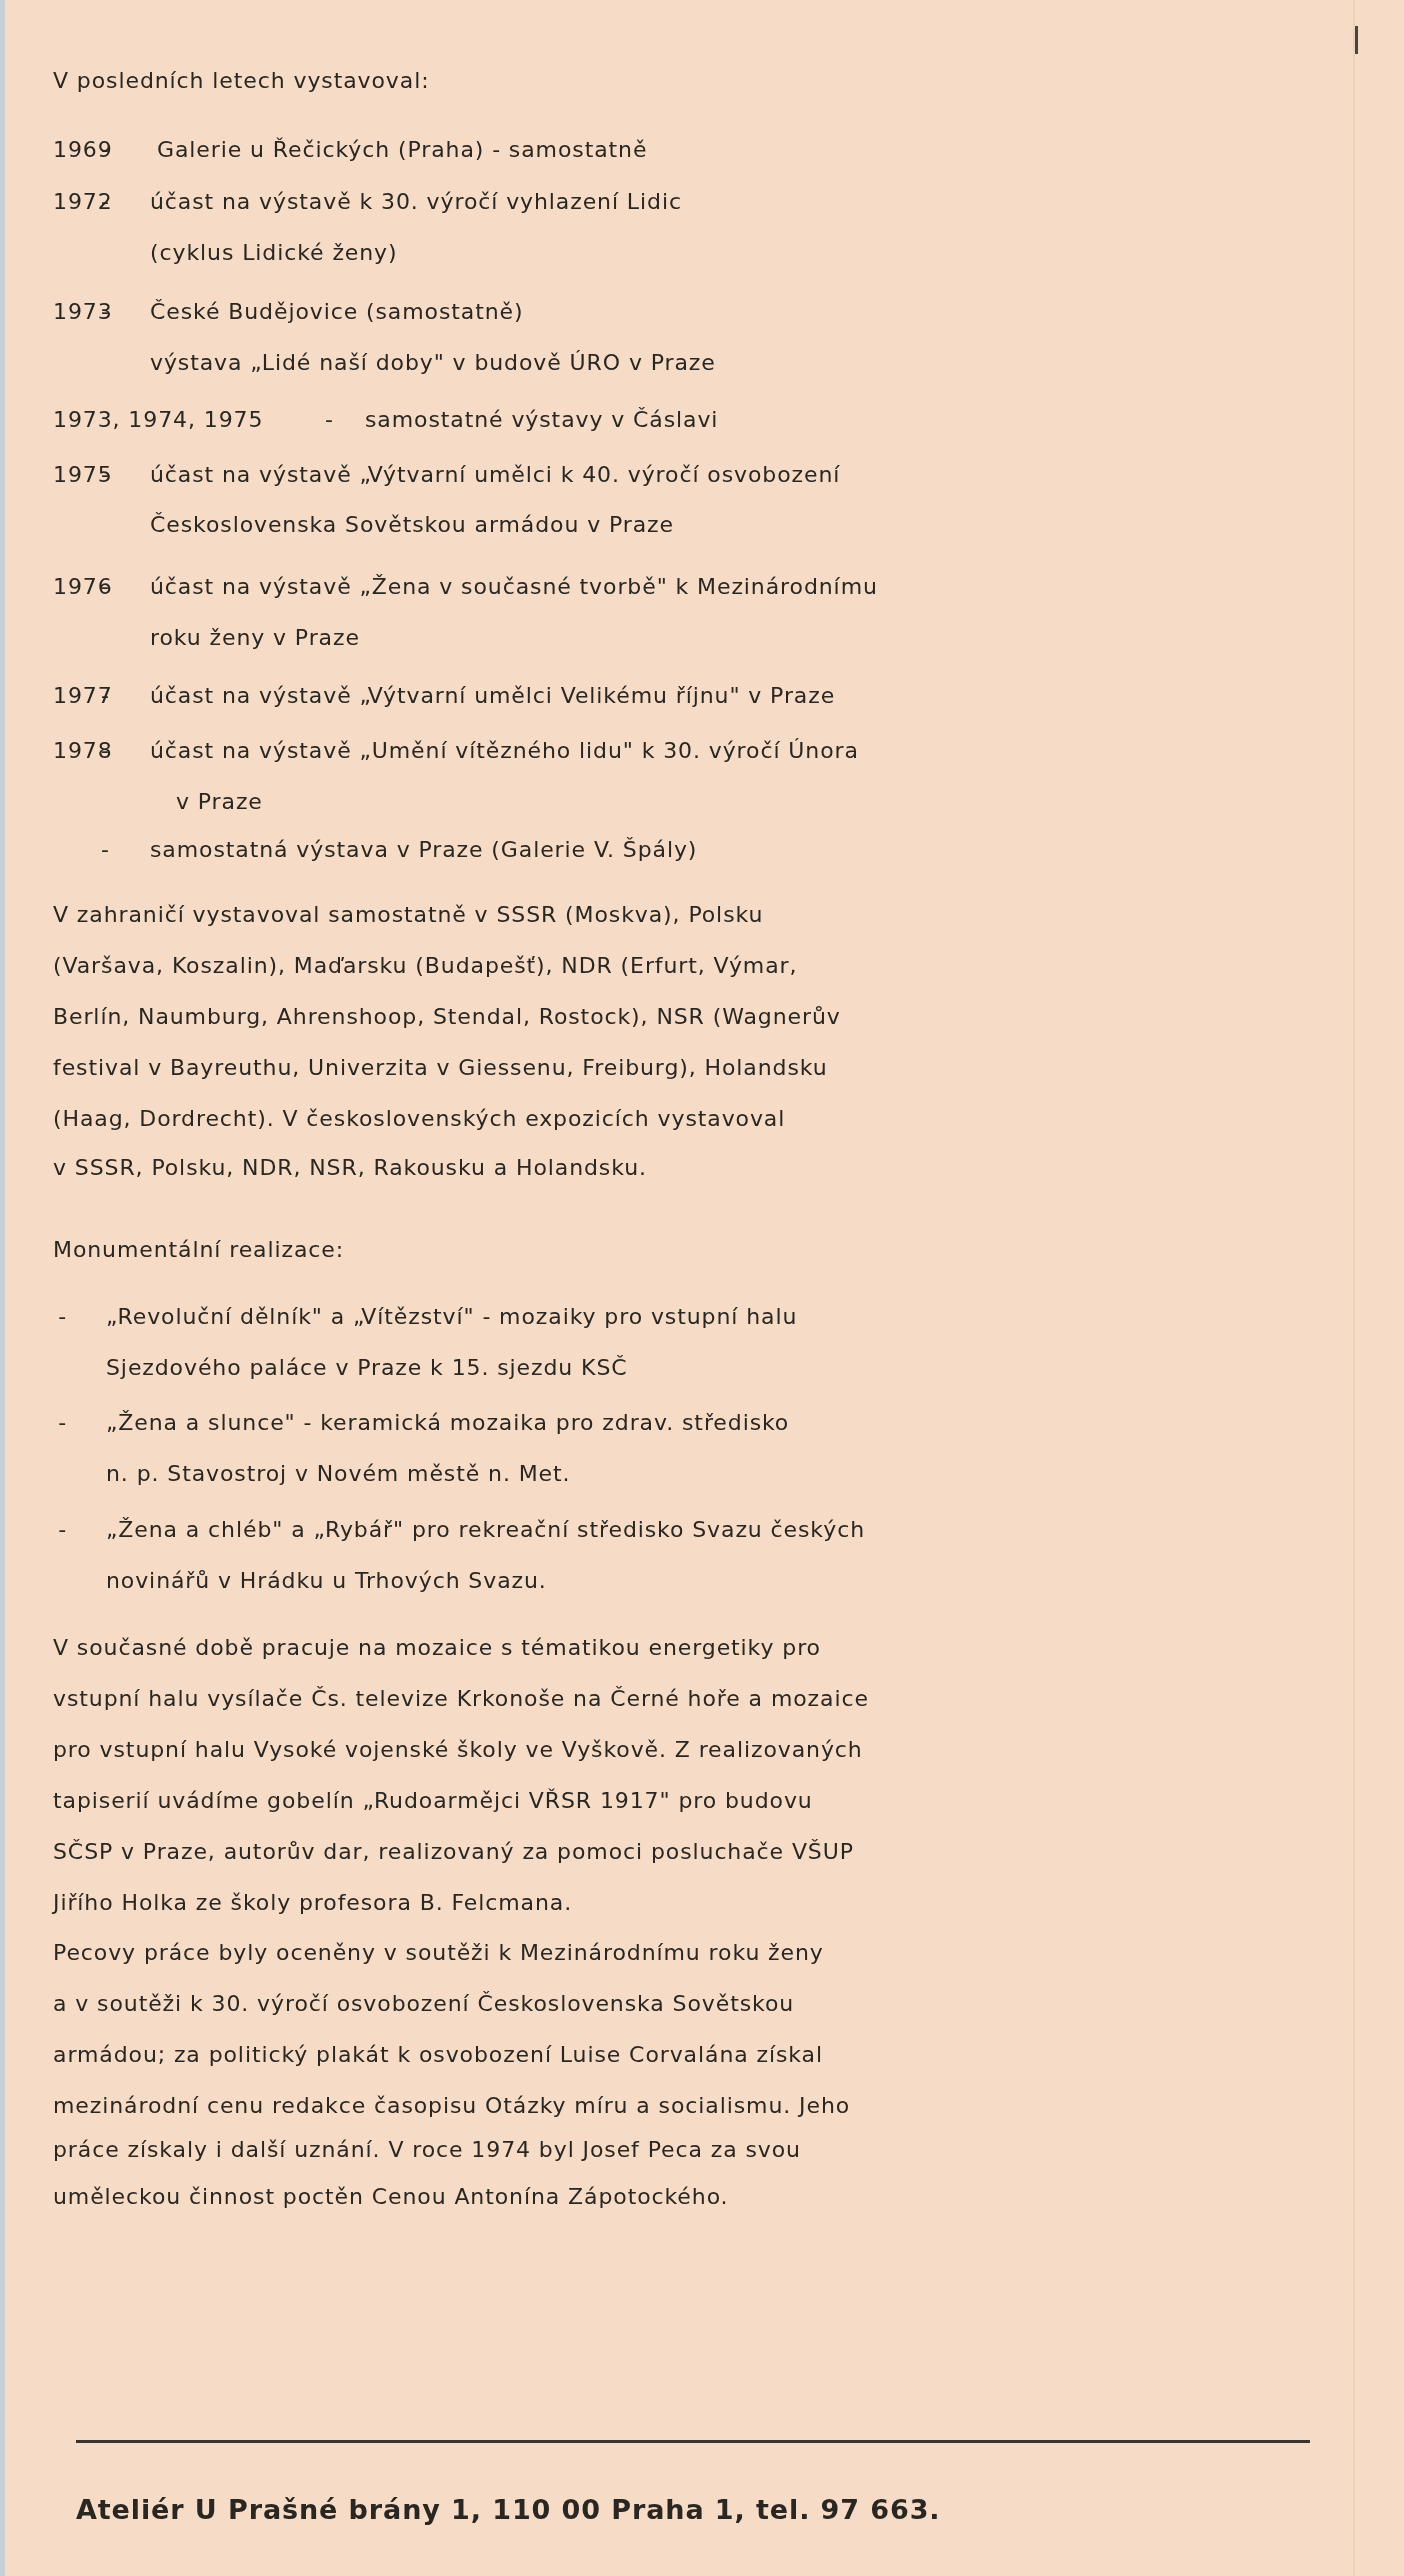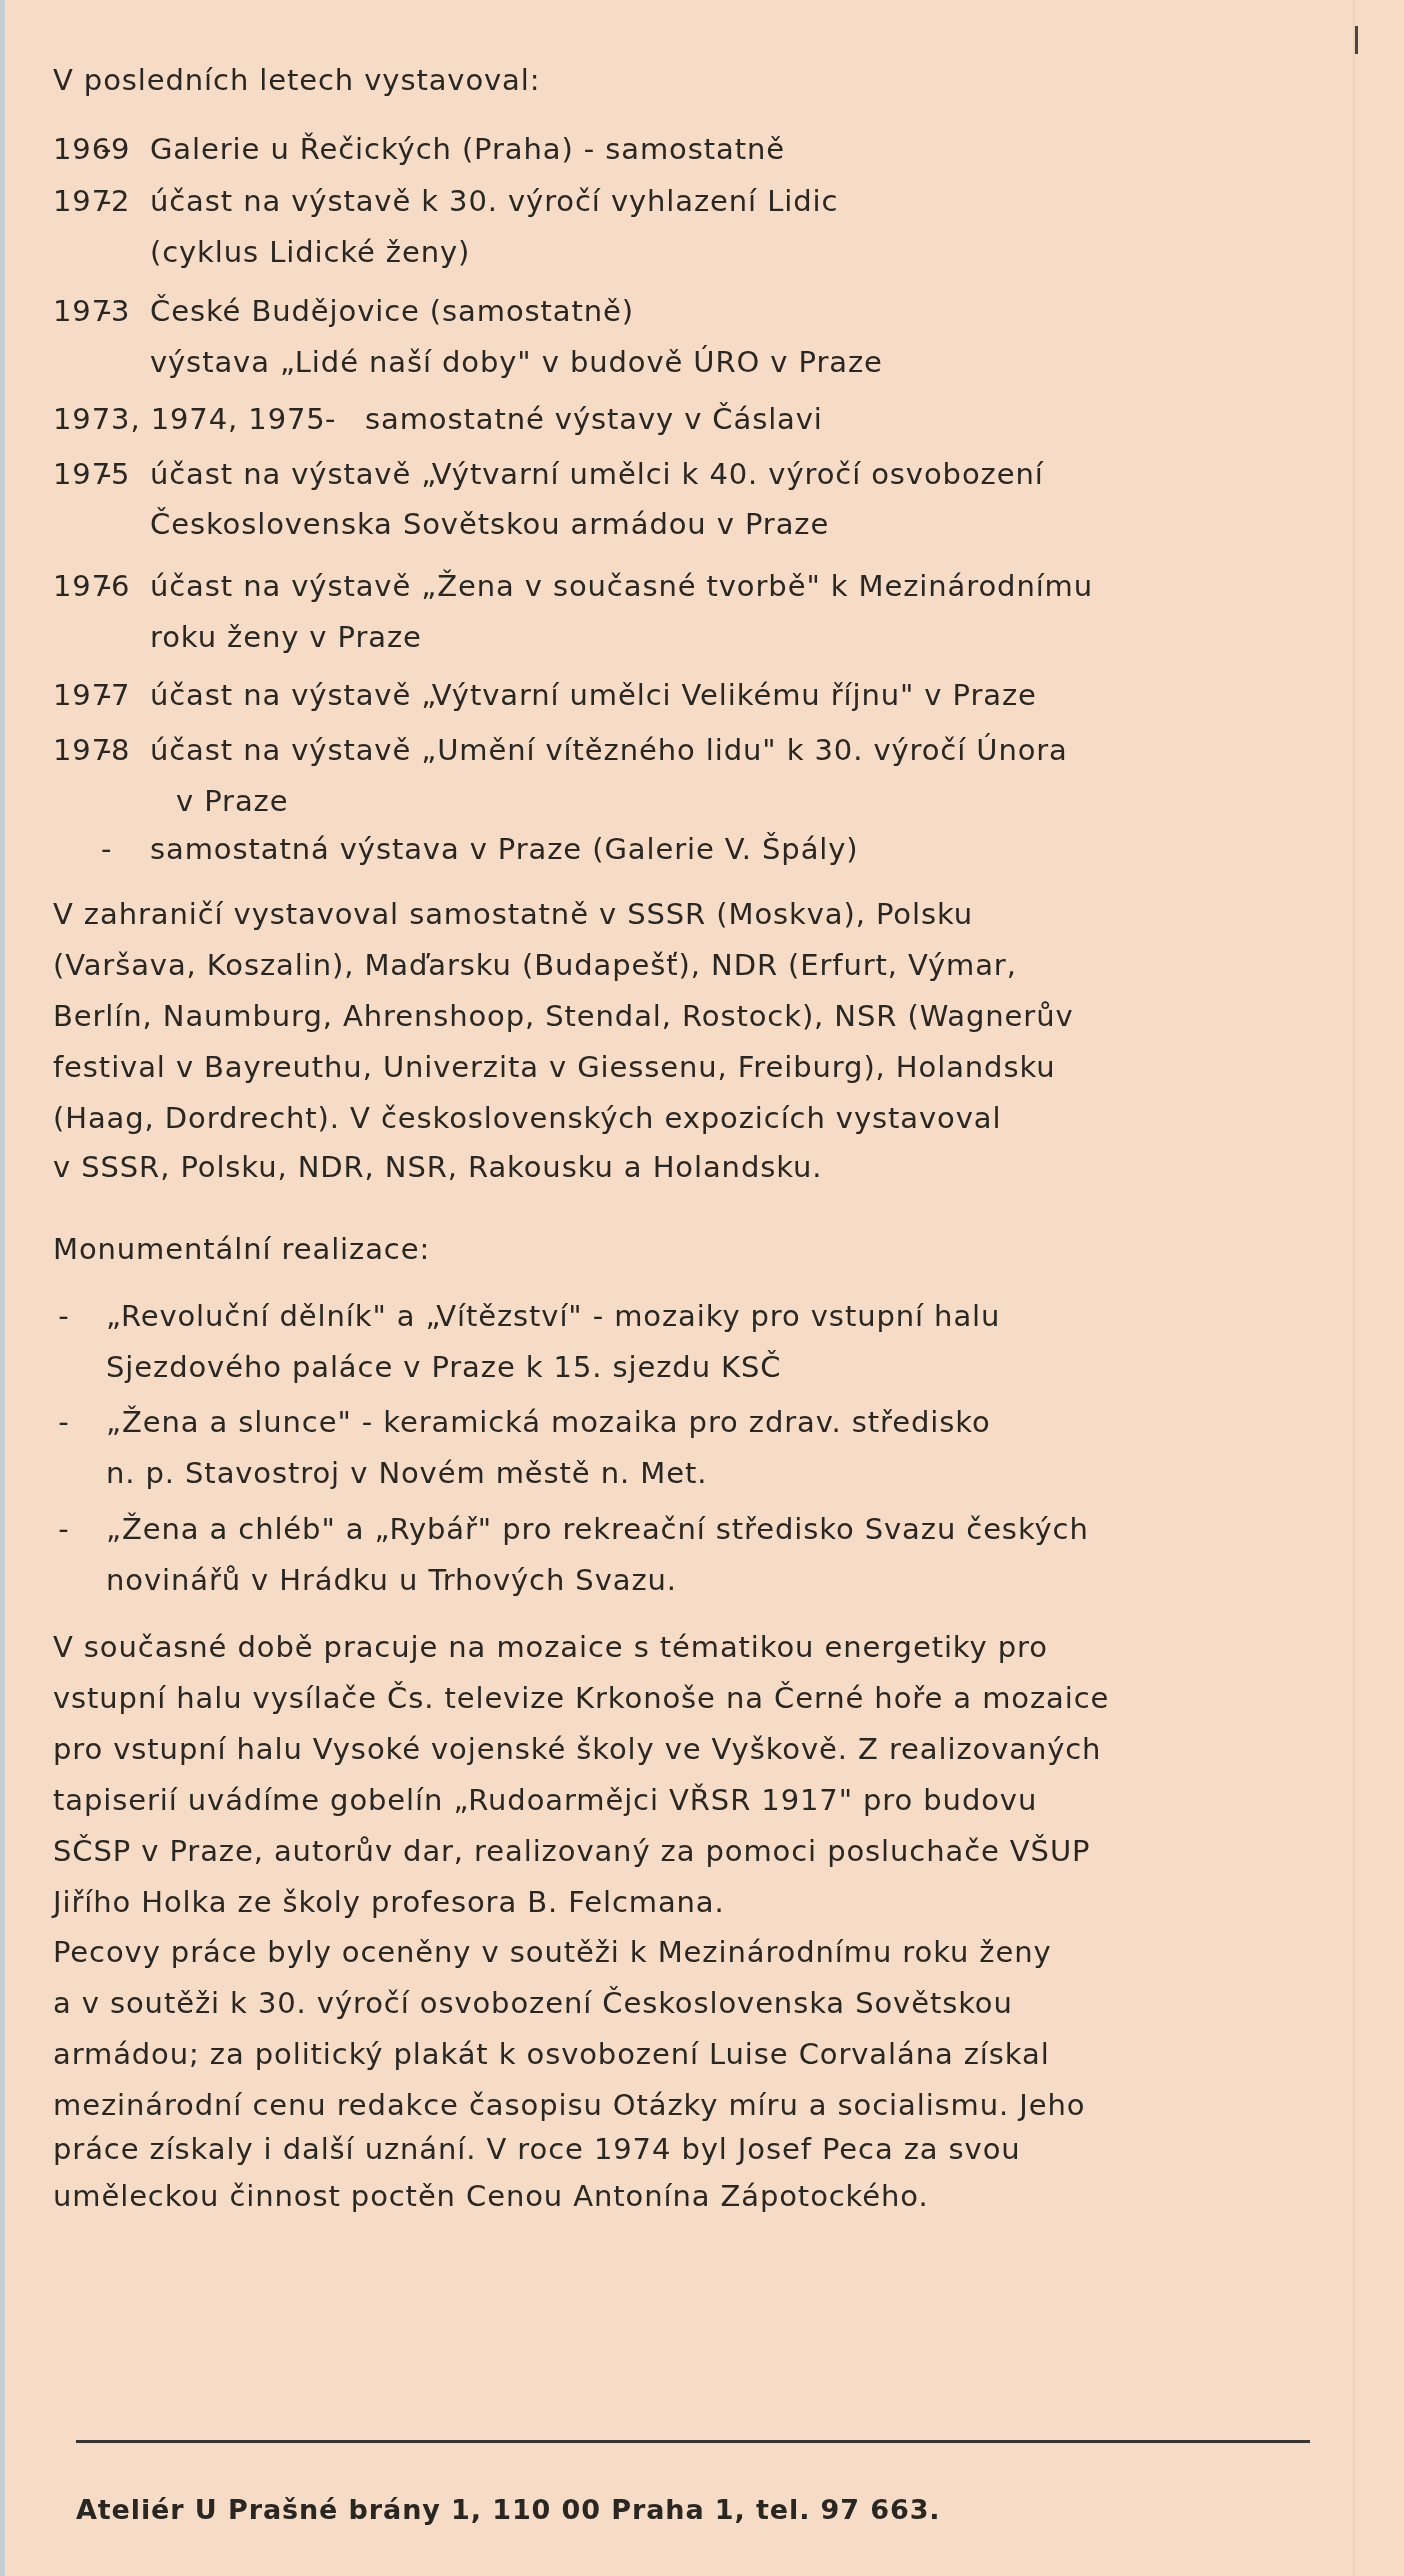--- a/index.html
+++ b/index.html
@@ -6,39 +6,39 @@
   body {
     width: 1405px; height: 2576px; position: relative; overflow: hidden;
     background: #f6dcc6;
     font-family: "DejaVu Sans", sans-serif;
     color: #2a2622;
   }
   .left-edge { position: absolute; left: 0; top: 0; width: 5.3px; height: 2576px; background: #c8cfd3; }
   .fold-line { position: absolute; left: 1353px; top: 0; width: 1.8px; height: 2576px; background: #ecd2b8; }
   .mark { position: absolute; left: 1355px; top: 26px; width: 2.6px; height: 28px; background: #4a4540; }
   .page { position: absolute; left: 53px; top: 0; width: 1264px; }
-  .line { position: absolute; font-size: 29px; letter-spacing: 0.9px; white-space: nowrap; line-height: 35px; }
+  .line { position: absolute; font-size: 22px; letter-spacing: 0.9px; white-space: nowrap; line-height: 35px; }
   .yr { position: absolute; }
   .hr { position: absolute; left: 23px; width: 1234px; height: 2.6px; background: #3a3430; top: 2440px; }
   .footer { font-weight: bold; font-size: 27px; }
 </style>
 </head>
 <body>
 
 <div class="left-edge"></div>
 <div class="fold-line"></div>
 <div class="mark"></div>
 
 <div class="page">
   <div class="line" style="top:63px">V posledních letech vystavoval:</div>
 
   <div class="line" style="top:132px">
     <span class="yr" style="left:0">1969</span>
     <span class="yr" style="left:48px">-</span>
-    <span class="yr" style="left:97px">Galerie u Řečických (Praha)  -  samostatně</span>
+    <span class="yr" style="left:104px">Galerie u Řečických (Praha)  -  samostatně</span>
   </div>
 
   <div class="line" style="top:184px">
     <span class="yr" style="left:0">1972</span>
     <span class="yr" style="left:48px">-</span>
     <span class="yr" style="left:97px">účast na výstavě k 30. výročí vyhlazení Lidic</span>
   </div>
   <div class="line" style="top:235px; left:97px">(cyklus Lidické ženy)</div>
 
   <div class="line" style="top:294px">

